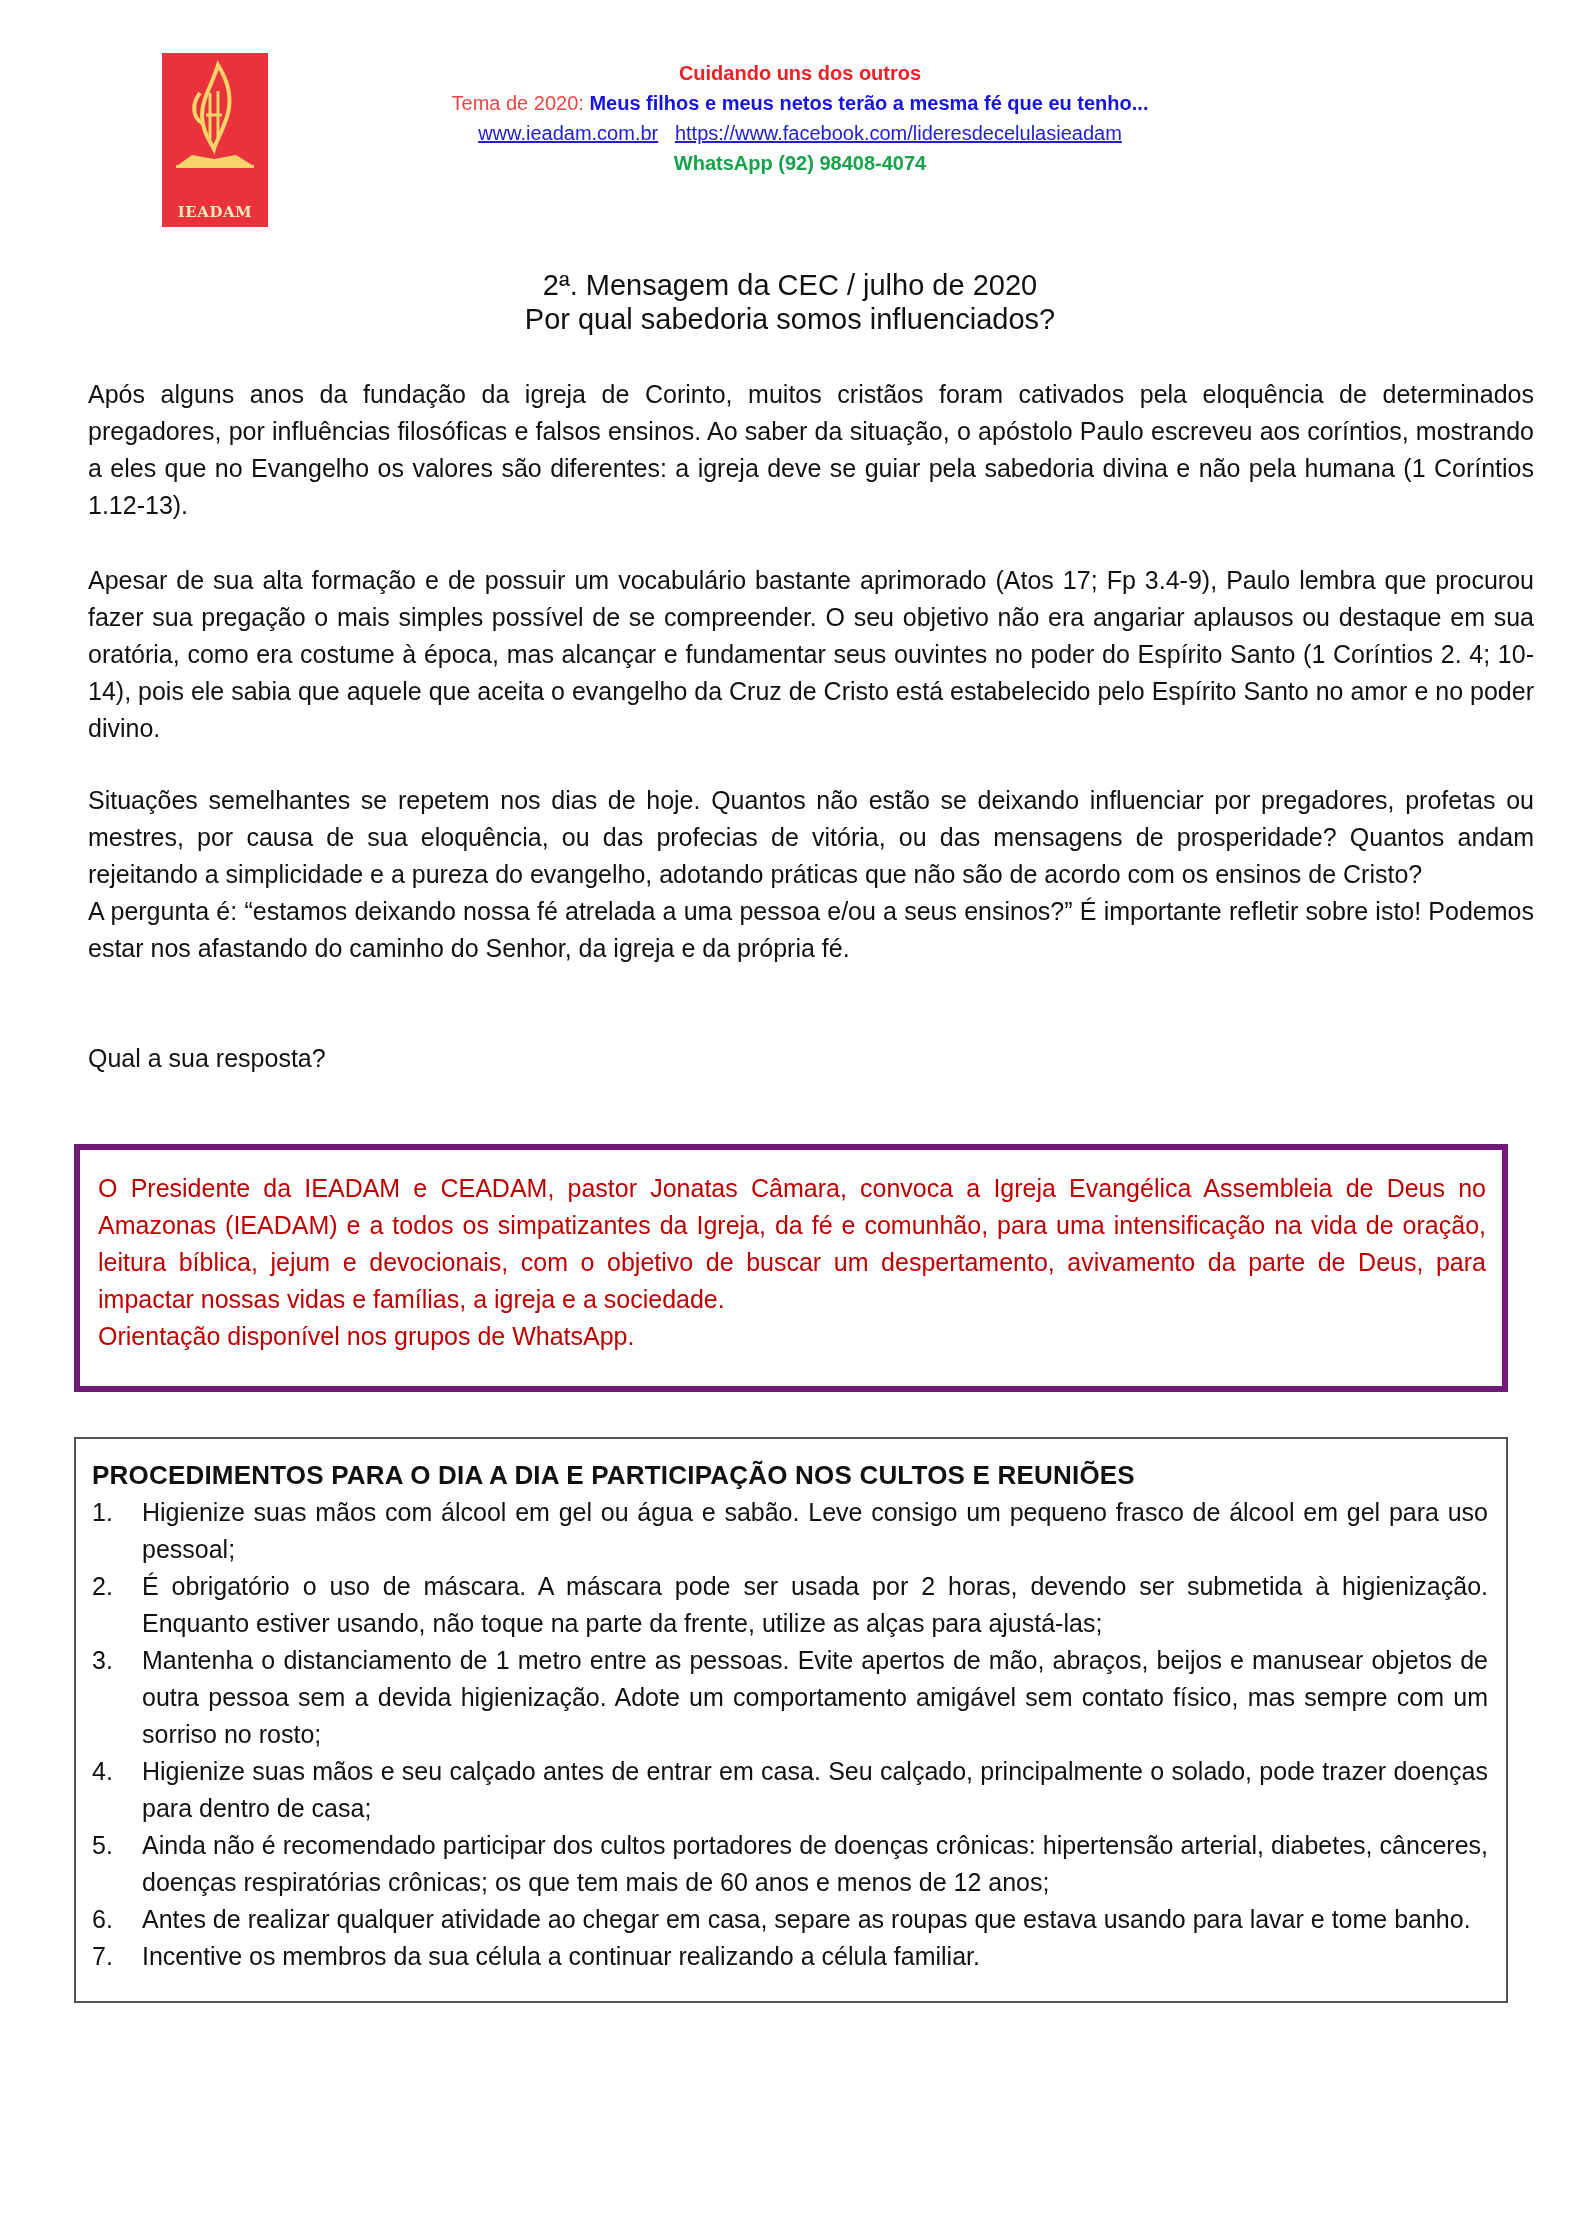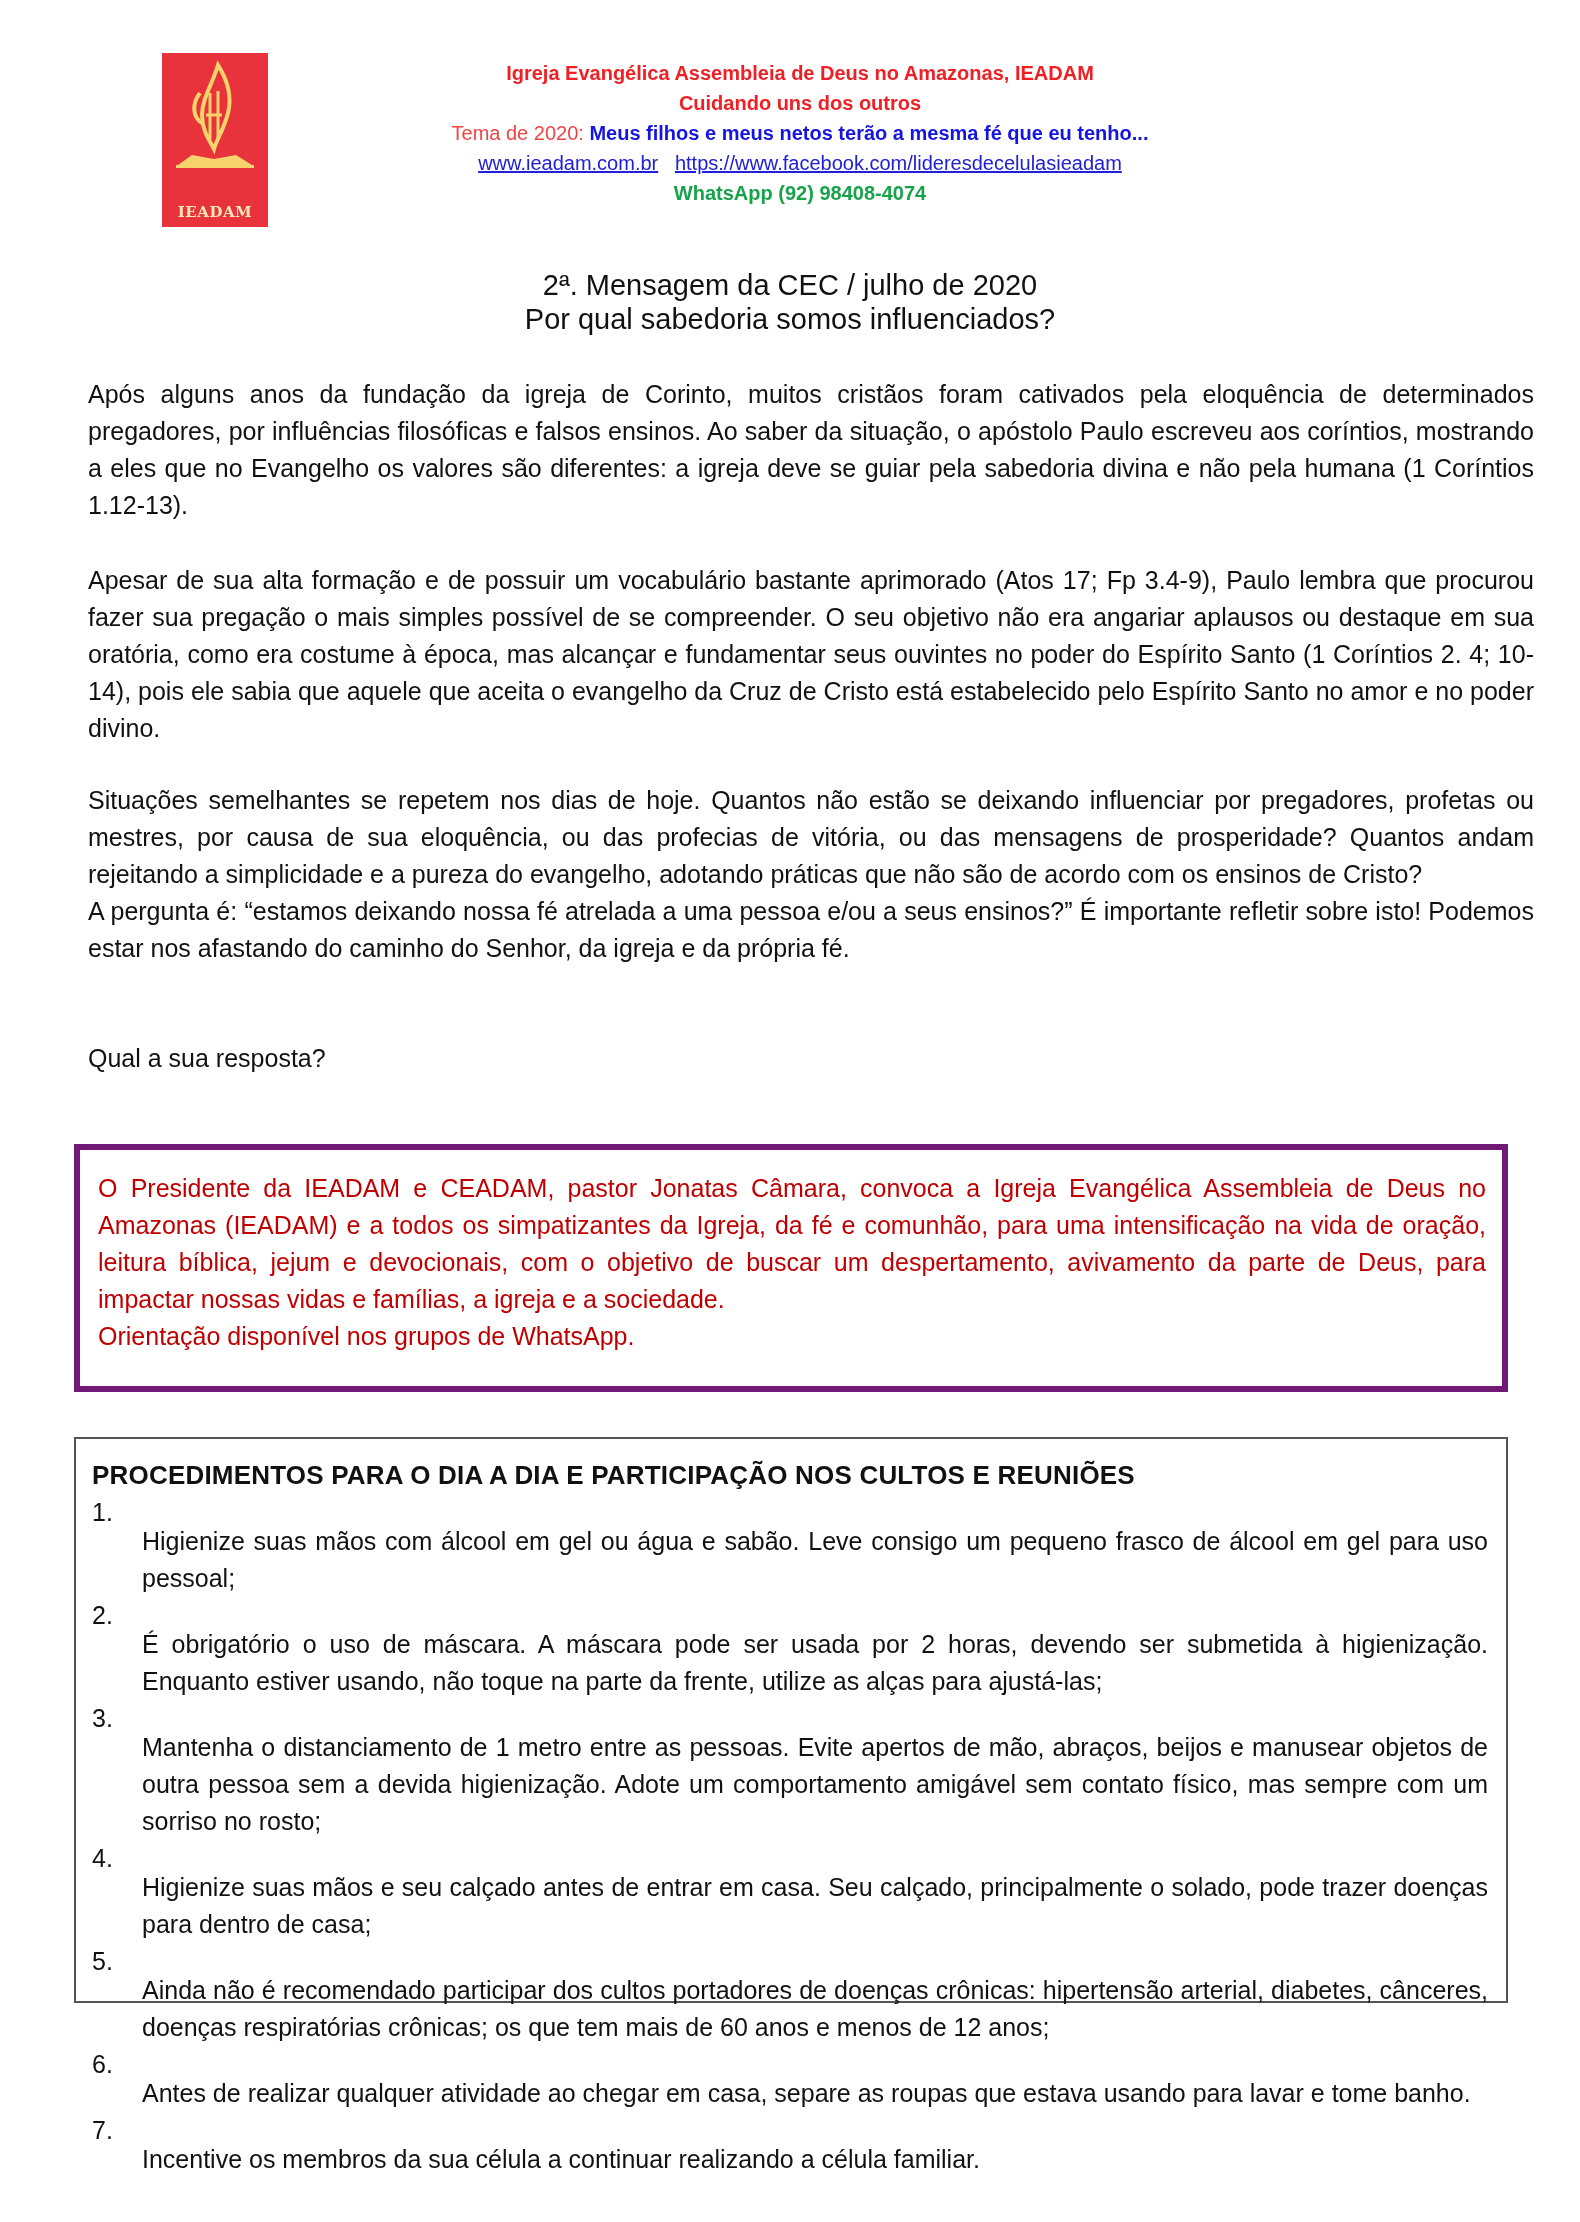--- a/index.html
+++ b/index.html
@@ -48,40 +48,39 @@
   .proc-box {
     position: absolute; left: 74px; top: 1437px; width: 1434px; height: 566px;
     border: 2px solid #555; box-sizing: border-box;
     padding: 18px 18px 16px 16px;
     font-size: 25px; line-height: 37px; color: #111;
   }
   .proc-title { font-weight: bold; font-size: 26px; letter-spacing: 0.2px; }
   .proc-list { list-style: none; margin: 0; padding: 0; }
   .proc-item { display: flex; text-align: justify; }
   .proc-num { width: 50px; flex: 0 0 50px; }
-  .proc-text { flex: 1; margin-top: 29px; }
+  .proc-text { flex: 1; }
 </style>
 </head>
 <body>
 
 <div class="logo">
   <svg width="106" height="142" viewBox="0 0 106 142">
     <path d="M56 12 C66 28 70 44 66 60 C62 76 54 88 52 96 C48 88 40 78 40 62 C40 46 50 32 56 12 Z" fill="none" stroke="#f6d36b" stroke-width="4"></path>
     <path d="M40 70 C30 64 30 50 38 40" fill="none" stroke="#f6d36b" stroke-width="4"></path>
     <line x1="48" y1="40" x2="48" y2="86" stroke="#f6d36b" stroke-width="3"></line>
     <line x1="56" y1="38" x2="56" y2="86" stroke="#f6d36b" stroke-width="3"></line>
     <line x1="44" y1="62" x2="60" y2="62" stroke="#f6d36b" stroke-width="3"></line>
     <path d="M16 112 L30 102 L52 106 L74 102 L90 112 Z" fill="#f6d36b"></path>
     <rect x="14" y="112" width="78" height="3" fill="#f6d36b"></rect>
   </svg>
   <div class="logo-text">IEADAM</div>
 </div>
 
 <div class="header">
-  <div class="h-red">Igreja Evangélica Assembleia de Deus no Amazonas, IEADAM</div>
   <div class="h-red">Cuidando uns dos outros</div>
   <div>
     <span class="h-red-plain">Tema de 2020: </span><span class="h-blue">Meus filhos e meus netos terão a mesma fé que eu tenho...</span>
   </div>
   <div>
     <span class="h-link">www.ieadam.com.br</span>&nbsp;&nbsp;&nbsp;<span class="h-link">https://www.facebook.com/lideresdecelulasieadam</span>
   </div>
   <div class="h-green">WhatsApp (92) 98408-4074</div>
 </div>
 

